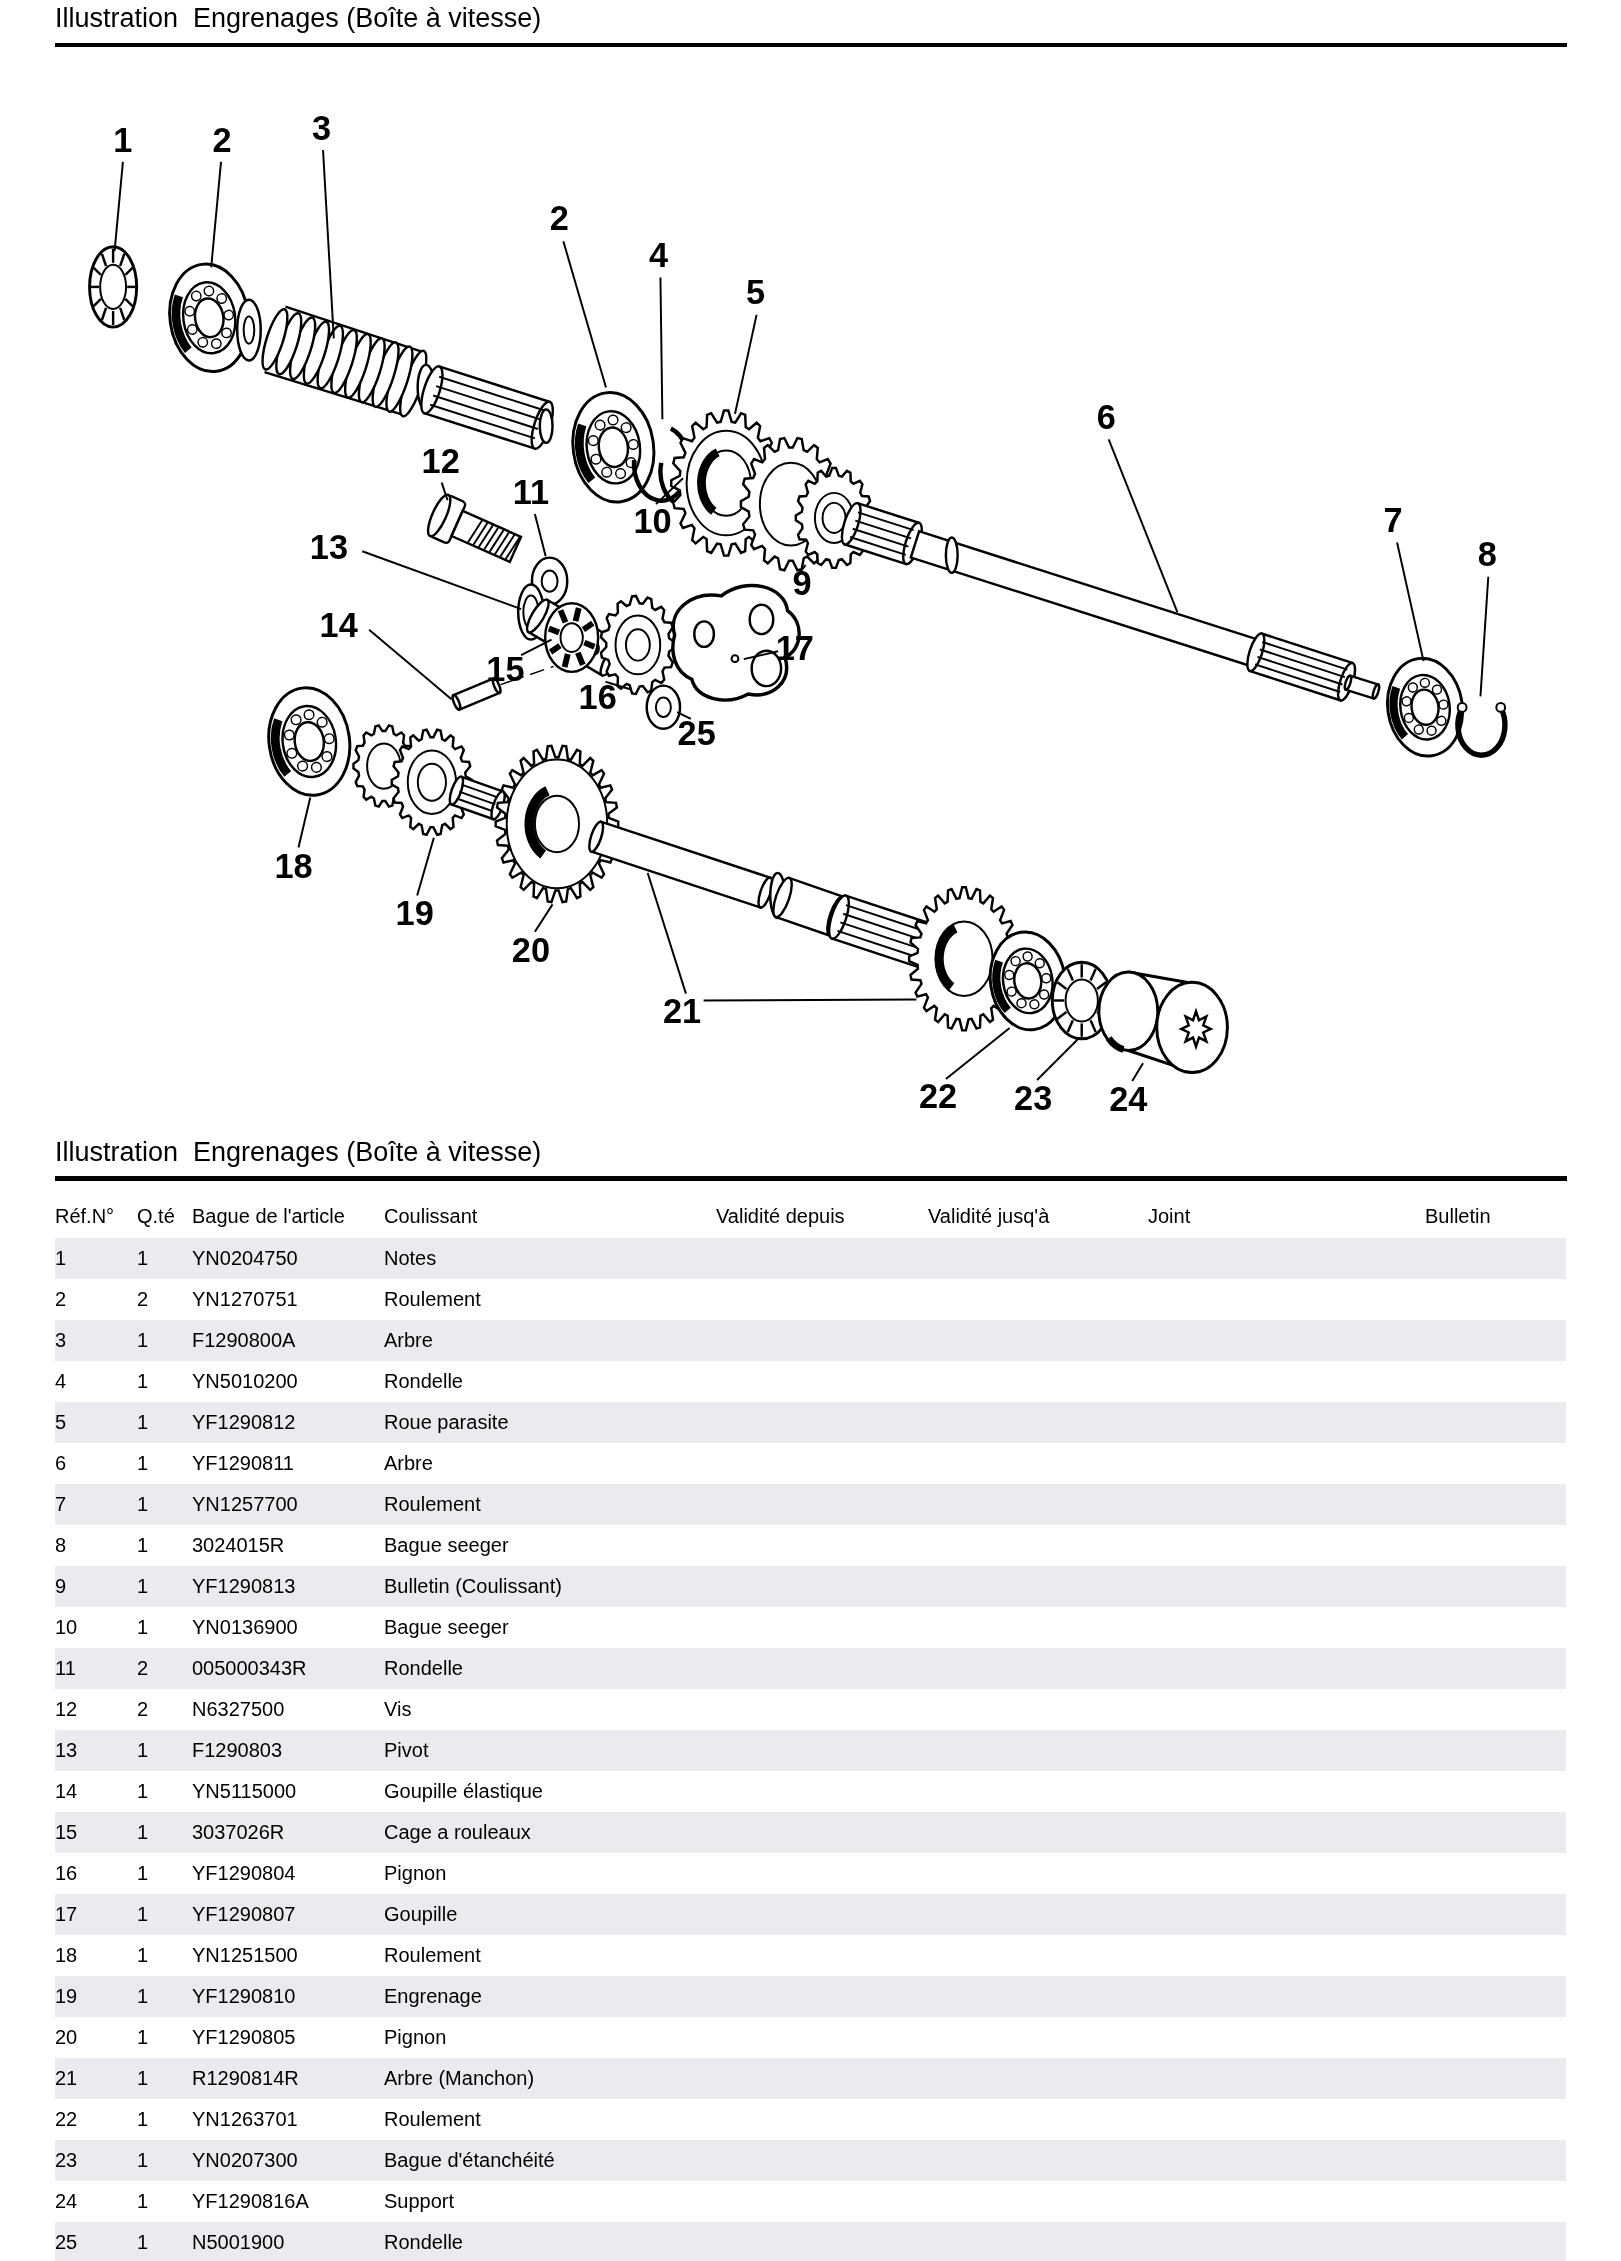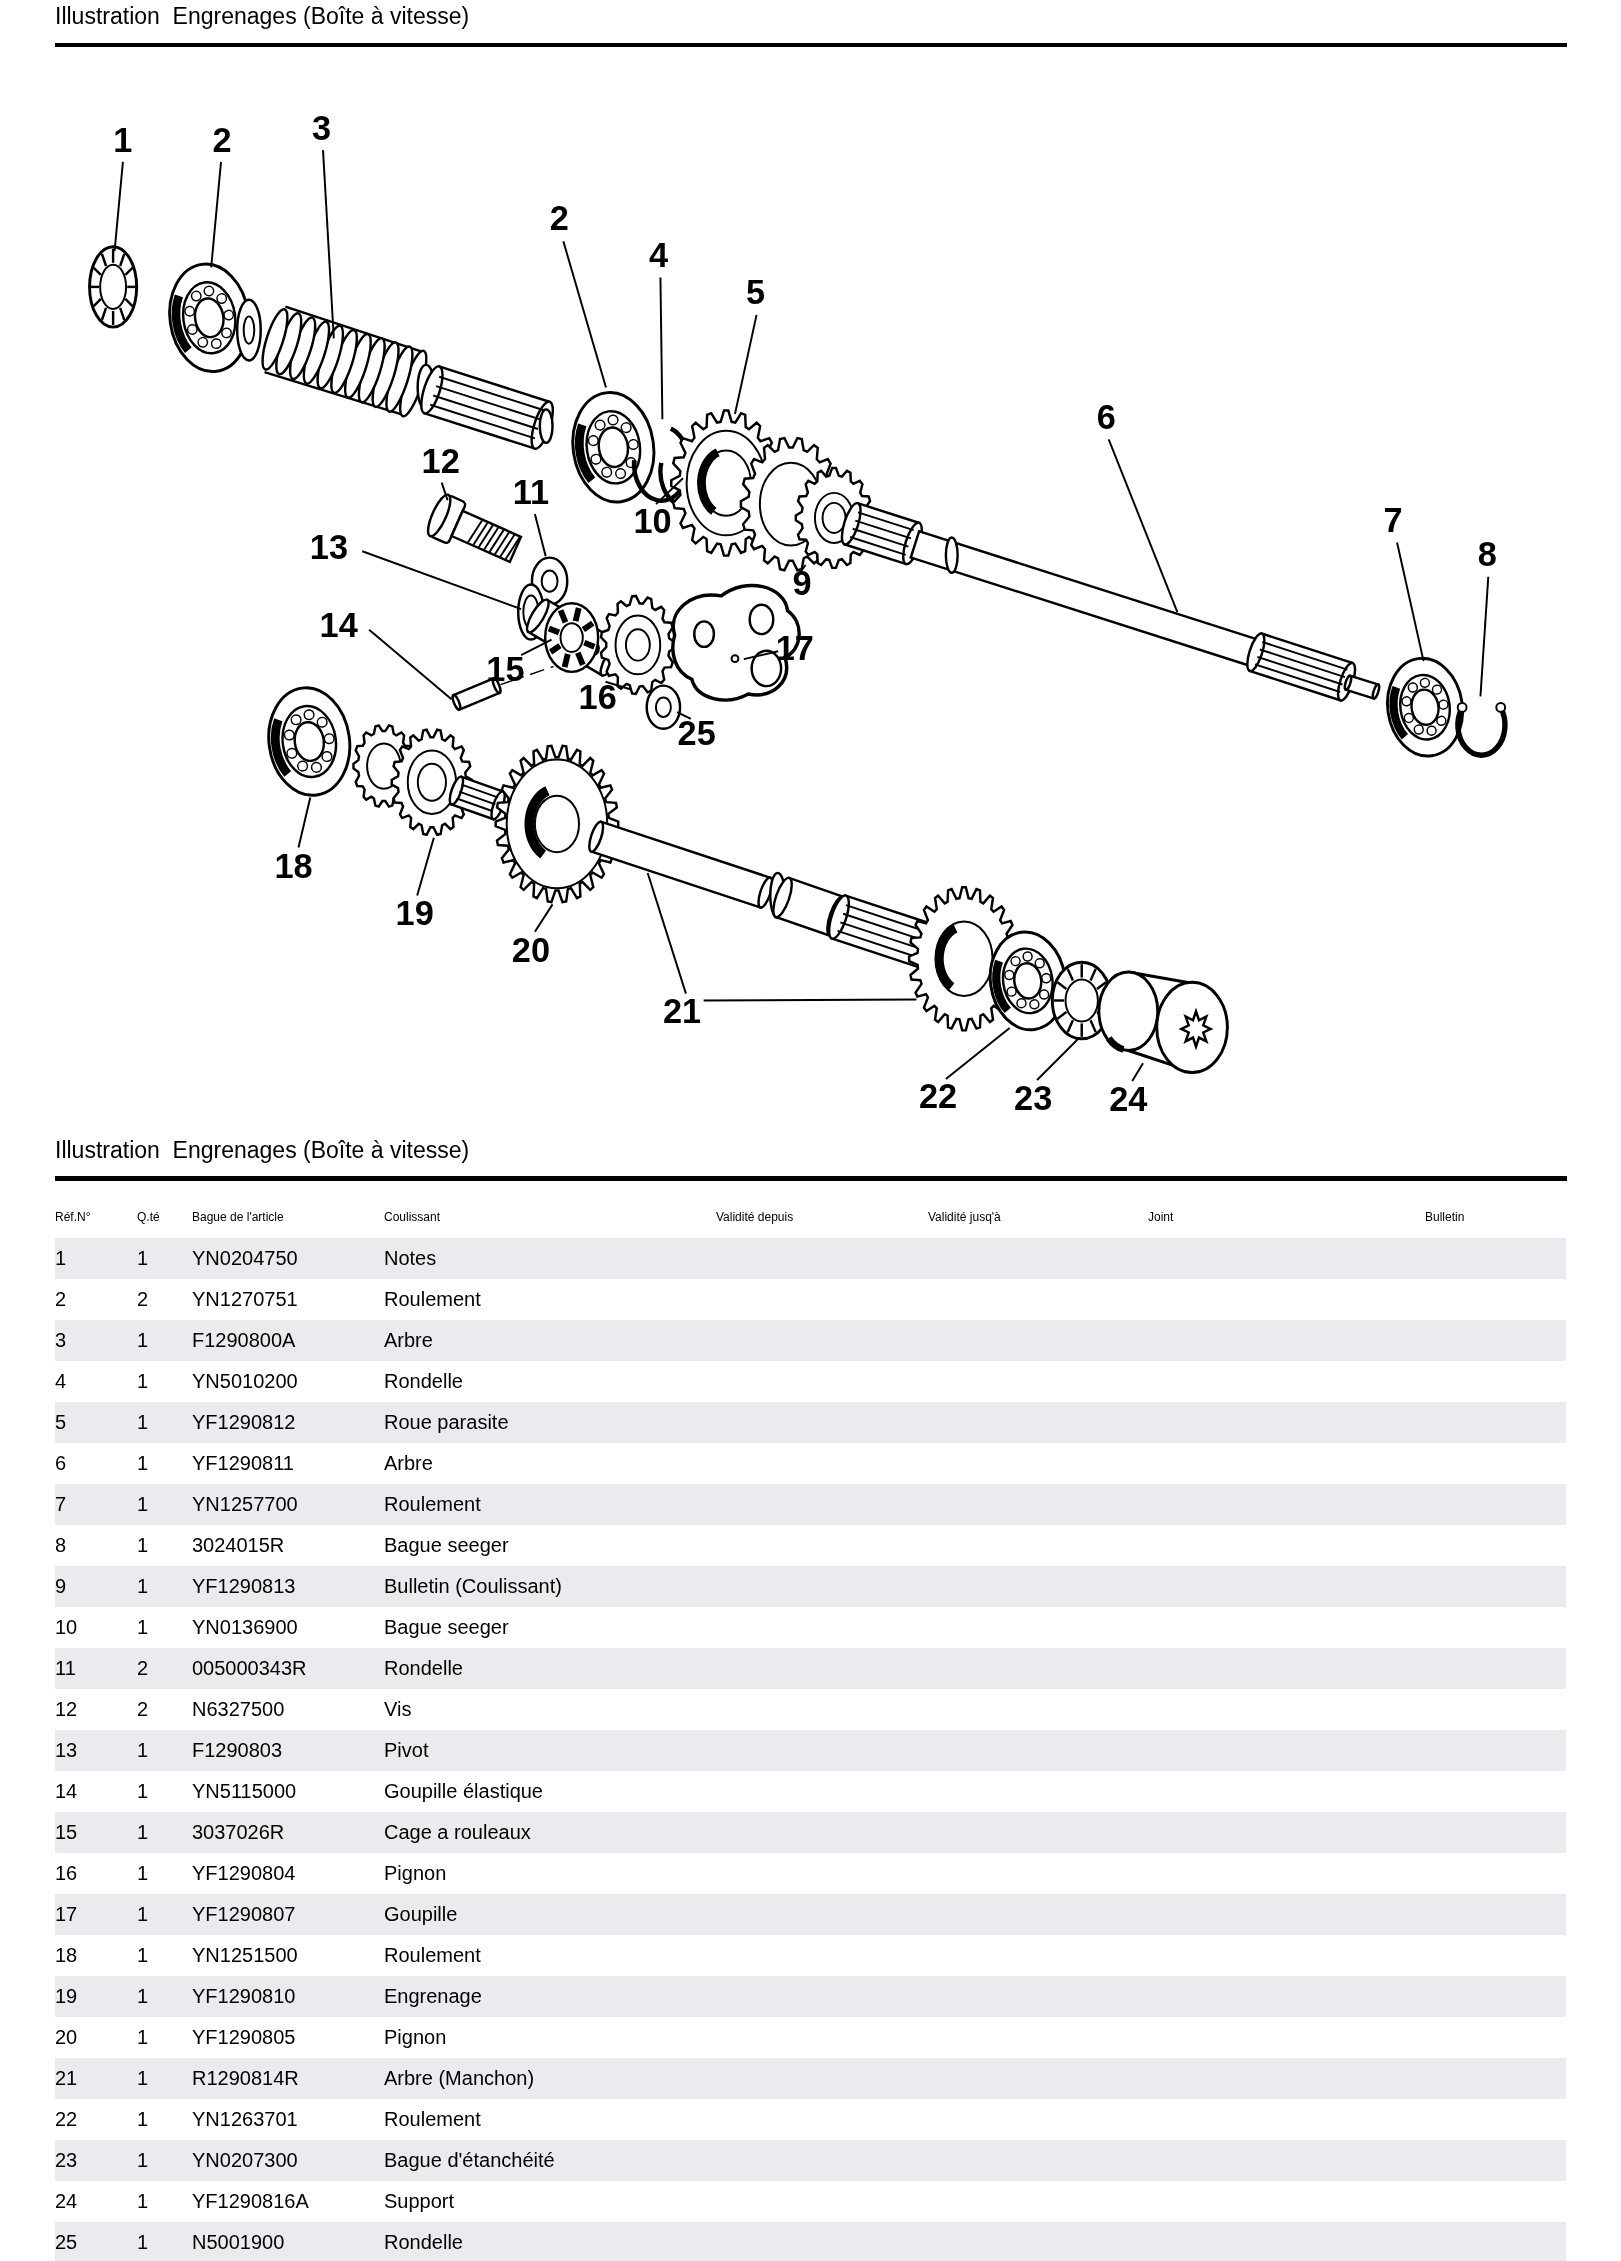--- a/index.html
+++ b/index.html
@@ -1,30 +1,30 @@
 <!DOCTYPE html>
 <html style="--row-alt: #e9ebee;font-size:7.8px"><head>
 <meta charset="utf-8">
 <style>
   html,body{margin:0;padding:0}
   body{
     width:1622px;height:2261px;position:relative;overflow:hidden;
     background:#ffffff;color:#000;
     font-family:"Liberation Sans", sans-serif;
   }
-  .title{position:absolute;left:55px;font-size:23px;font-weight:400;white-space:pre;letter-spacing:0}
+  .title{position:absolute;left:55px;font-size:27px;font-weight:400;white-space:pre;letter-spacing:0}
   #title1{top:2.9px}
   #title2{top:1137px}
   .rule{position:absolute;left:55px;width:1512px;background:#000}
   #rule1{top:43px;height:3.9px}
   #rule2{top:1176px;height:4.9px}
   #diagram{position:absolute;top:0;left:0}
   #diagram text{font-family:"Liberation Sans", sans-serif;font-weight:700;font-size:70px}
   .grid{display:grid;grid-template-columns:82px 55px 192px 332px 212px 220px 277px 1fr;align-items:center}
-  #thead{position:absolute;top:1196px;left:55px;width:1511px;height:41px;font-size:12px}
+  #thead{position:absolute;top:1196px;left:55px;width:1511px;height:41px;font-size:20px}
   #rows{position:absolute;top:1238px;left:55px;width:1511px}
   .row{height:41px;font-size:20px}
   .row.odd{background:var(--row-alt,#e9ebee)}
   .cell{white-space:nowrap;overflow:hidden}
 </style>
 </head>
 <body>
 
 <div class="title" id="title1">Illustration  Engrenages (Boîte à vitesse)</div>
 <div class="rule" id="rule1"></div>

